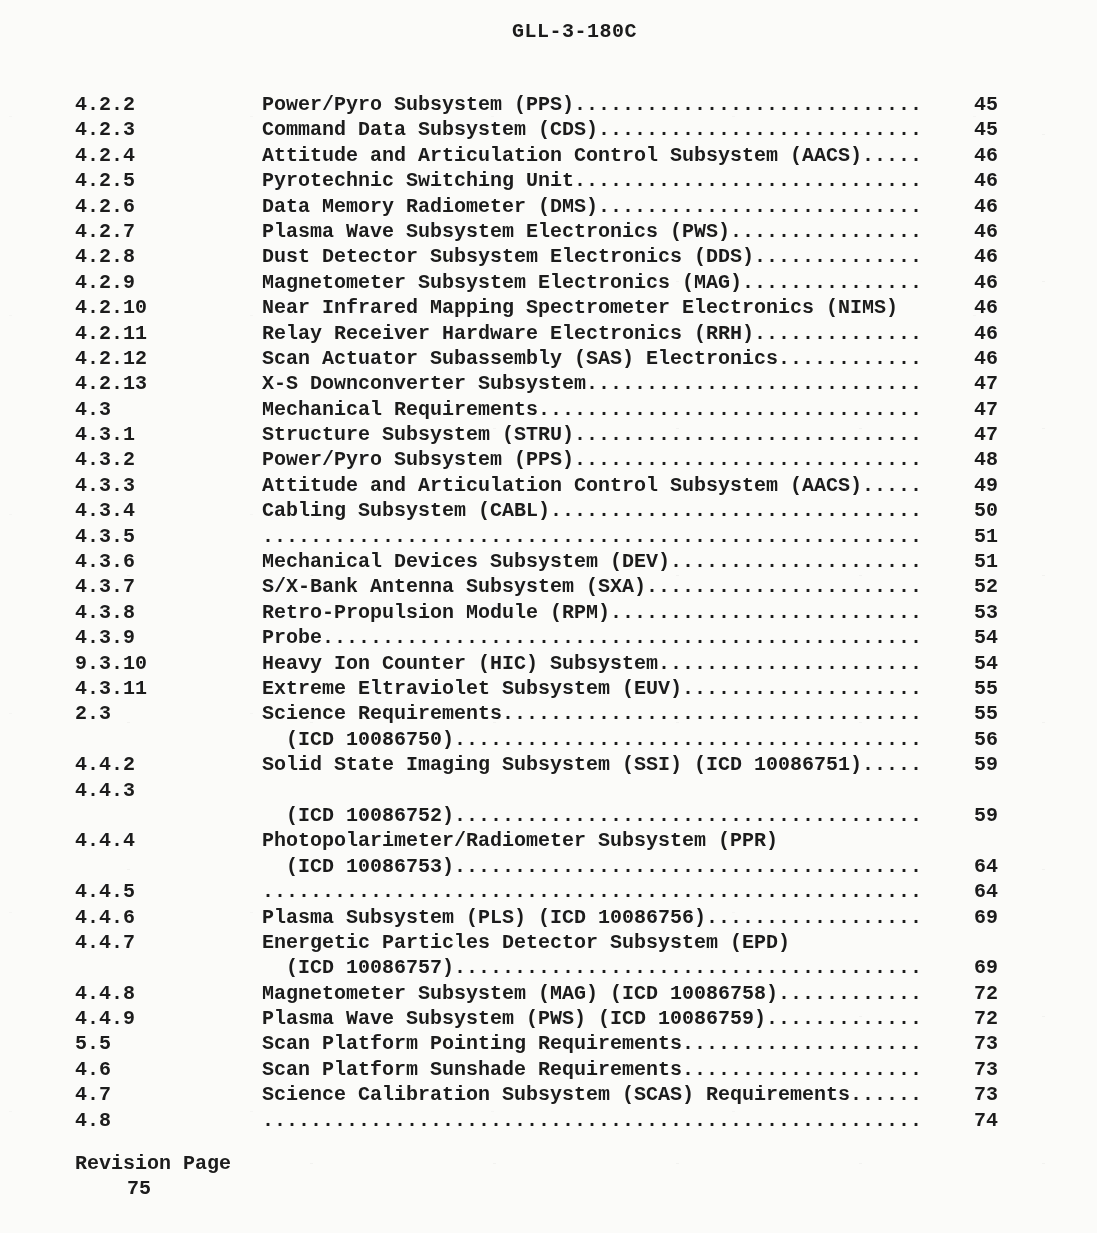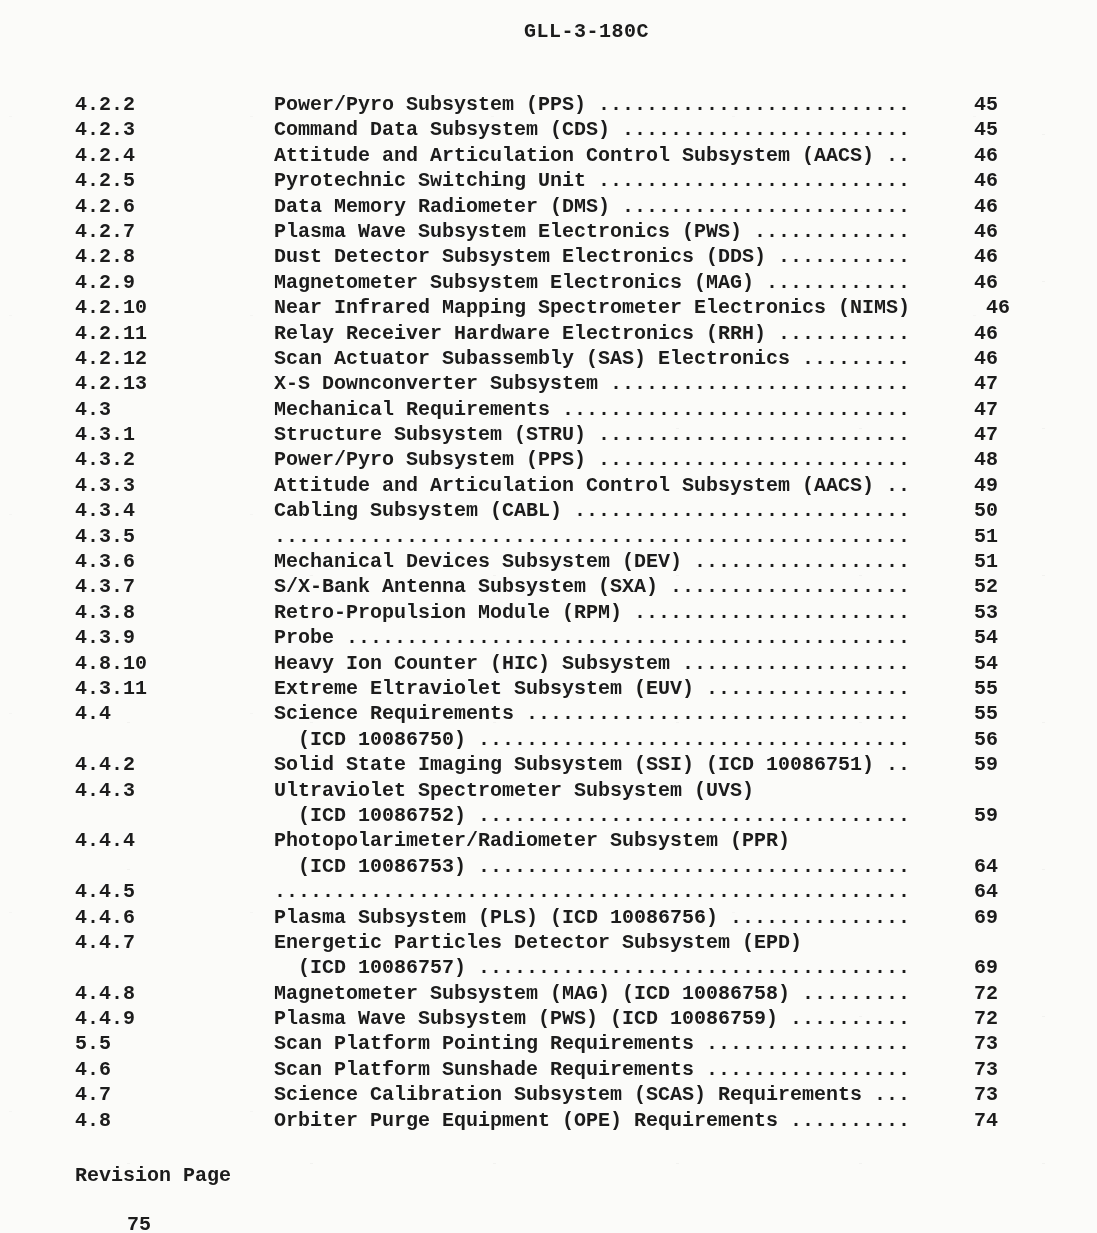--- a/index.html
+++ b/index.html
@@ -24,35 +24,33 @@
     background-position: 37px 61px, 131px 17px;
     pointer-events: none;
   }
   .doc-header {
     position: absolute;
     top: 20px;
     left: 512px;
     font-size: 20px;
     letter-spacing: 0.5px;
     white-space: pre;
-    margin-left: 12px;
   }
   .toc {
     position: absolute;
     top: 92px;
     left: 75px;
     width: 975px; 
   }
   .toc-row {
     display: flex;
     align-items: baseline;
     font-size: 20px;
     line-height: 25.4px;
     height: 25.4px;
-    gap: 12px;
   }
   .toc-row.gap-before { margin-top: 18px; flex-direction: column; }
   .num   { flex: none; width: 187px; white-space: pre; }
   .title { flex: none; white-space: pre; }
   .title.indent { padding-left: 24px; }
   .leader {
     flex: 1 1 0;
     overflow: hidden;
     white-space: nowrap;
     min-width: 0;
@@ -196,52 +194,51 @@
     <span class="leader">......................................................................</span>
     <span class="page-num">53</span>
   </div>
       <div class="toc-row">
     <span class="num">4.3.9</span>
     <span class="title">Probe</span>
     <span class="leader">......................................................................</span>
     <span class="page-num">54</span>
   </div>
       <div class="toc-row">
-    <span class="num">4.8.10</span>
+    <span class="num">9.3.10</span>
     <span class="title">Heavy Ion Counter (HIC) Subsystem</span>
     <span class="leader">......................................................................</span>
     <span class="page-num">54</span>
   </div>
       <div class="toc-row">
     <span class="num">4.3.11</span>
     <span class="title">Extreme Eltraviolet Subsystem (EUV)</span>
     <span class="leader">......................................................................</span>
     <span class="page-num">55</span>
   </div>
       <div class="toc-row">
-    <span class="num">4.4</span>
+    <span class="num">2.3</span>
     <span class="title">Science Requirements</span>
     <span class="leader">......................................................................</span>
     <span class="page-num">55</span>
   </div>
       <div class="toc-row">
     <span class="num"></span>
     <span class="title indent">(ICD 10086750)</span>
     <span class="leader">......................................................................</span>
     <span class="page-num">56</span>
   </div>
       <div class="toc-row">
     <span class="num">4.4.2</span>
     <span class="title">Solid State Imaging Subsystem (SSI) (ICD 10086751)</span>
     <span class="leader">......................................................................</span>
     <span class="page-num">59</span>
   </div>
       <div class="toc-row">
     <span class="num">4.4.3</span>
-    <span class="title">Ultraviolet Spectrometer Subsystem (UVS)</span>
     <span class="leader"></span>
     <span class="page-num"></span>
   </div>
       <div class="toc-row">
     <span class="num"></span>
     <span class="title indent">(ICD 10086752)</span>
     <span class="leader">......................................................................</span>
     <span class="page-num">59</span>
   </div>
       <div class="toc-row">
@@ -304,21 +301,20 @@
     <span class="page-num">73</span>
   </div>
       <div class="toc-row">
     <span class="num">4.7</span>
     <span class="title">Science Calibration Subsystem (SCAS) Requirements</span>
     <span class="leader">......................................................................</span>
     <span class="page-num">73</span>
   </div>
       <div class="toc-row">
     <span class="num">4.8</span>
-    <span class="title">Orbiter Purge Equipment (OPE) Requirements</span>
     <span class="leader">......................................................................</span>
     <span class="page-num">74</span>
   </div>
       <div class="toc-row gap-before">
     <span class="num"></span>
     <span class="title">Revision Page</span>
     <span class="leader">......................................................................</span>
     <span class="page-num">75</span>
   </div>
     </div>

